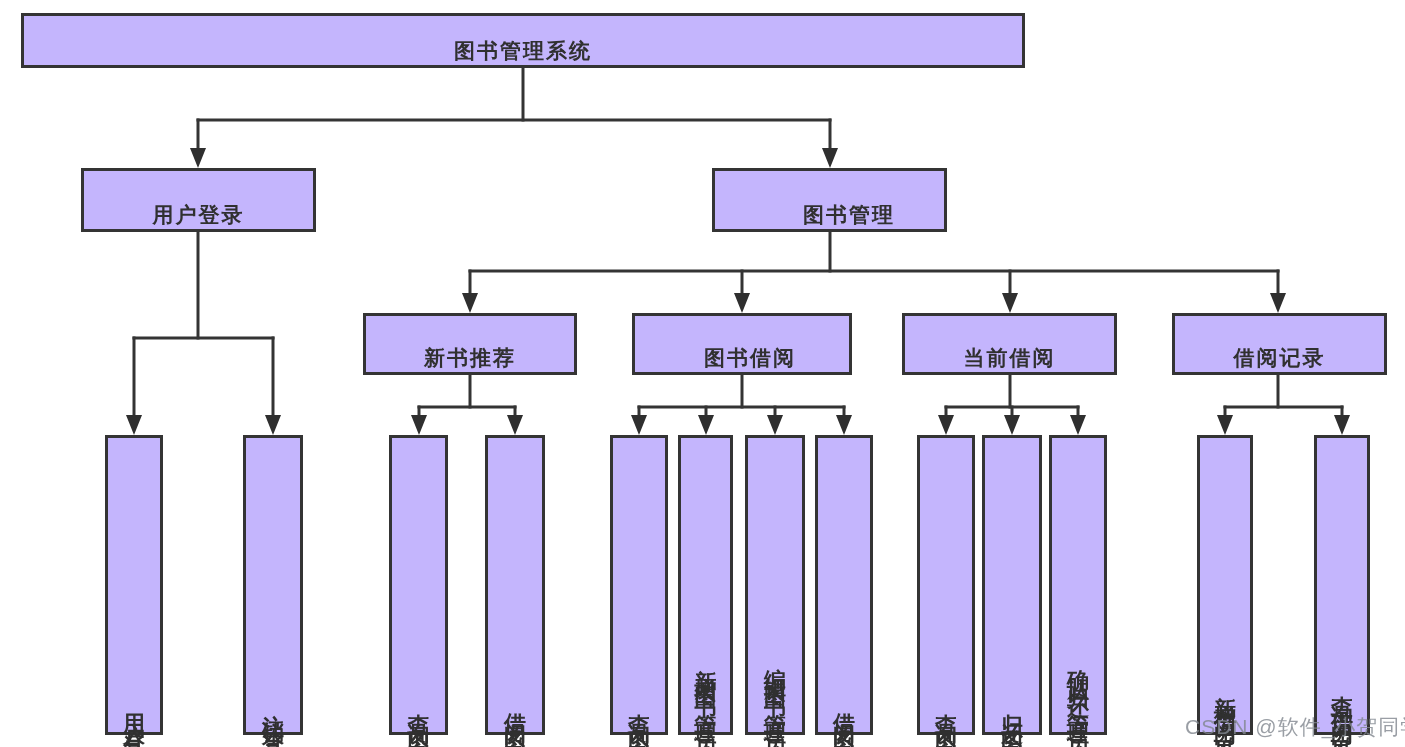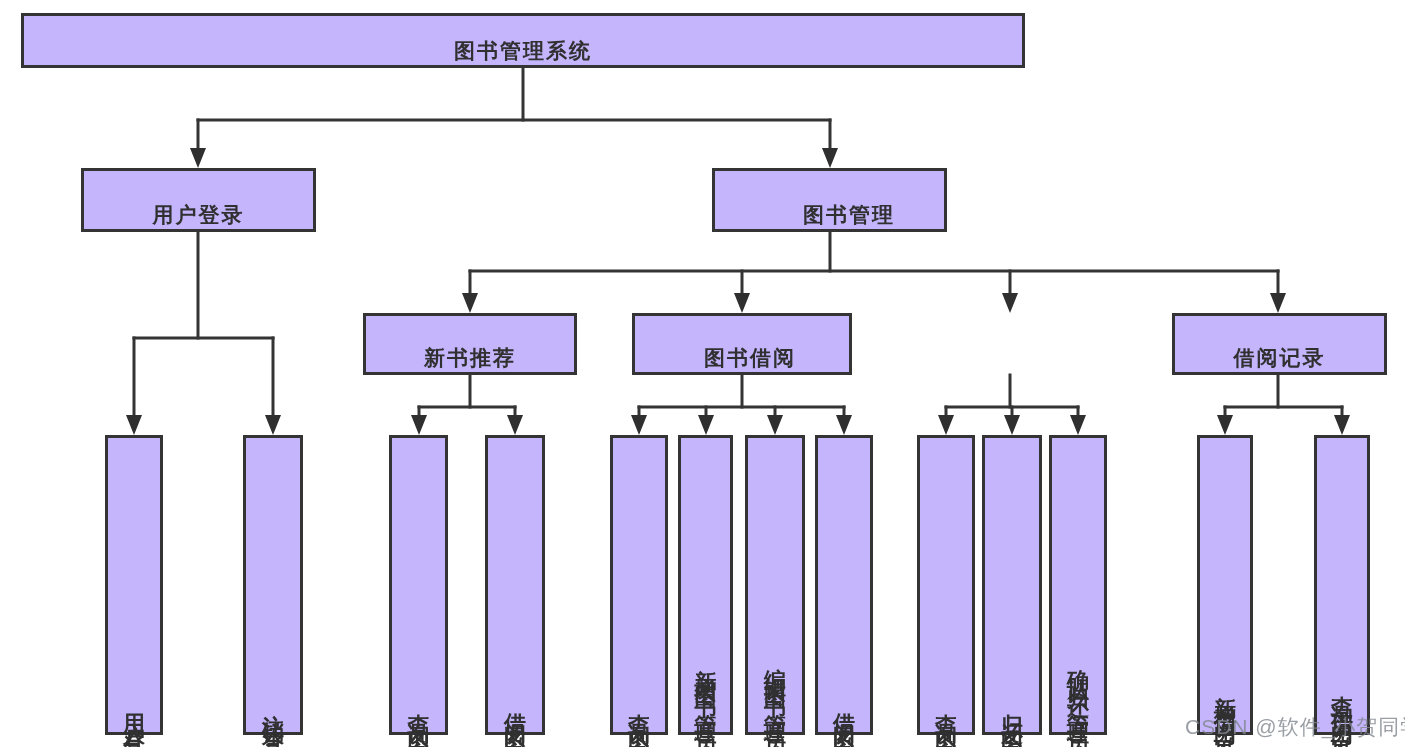--- a/index.html
+++ b/index.html
@@ -181,20 +181,23 @@
   <div class="node n-mgmt">
     <span class="hlabel">图书管理</span>
   </div>
 
   <div class="node n-rec">
     <span class="hlabel">新书推荐</span>
   </div>
   <div class="node n-bor">
     <span class="hlabel">图书借阅</span>
   </div>
+  <div class="node n-cur">
+    <span class="hlabel">当前借阅</span>
+  </div>
   <div class="node n-rcd">
     <span class="hlabel">借阅记录</span>
   </div>
 
   <div class="node leaf l1">
     <span class="vlabel">用户登录</span>
   </div>
   <div class="node leaf l2">
     <span class="vlabel">注销登录</span>
   </div>

